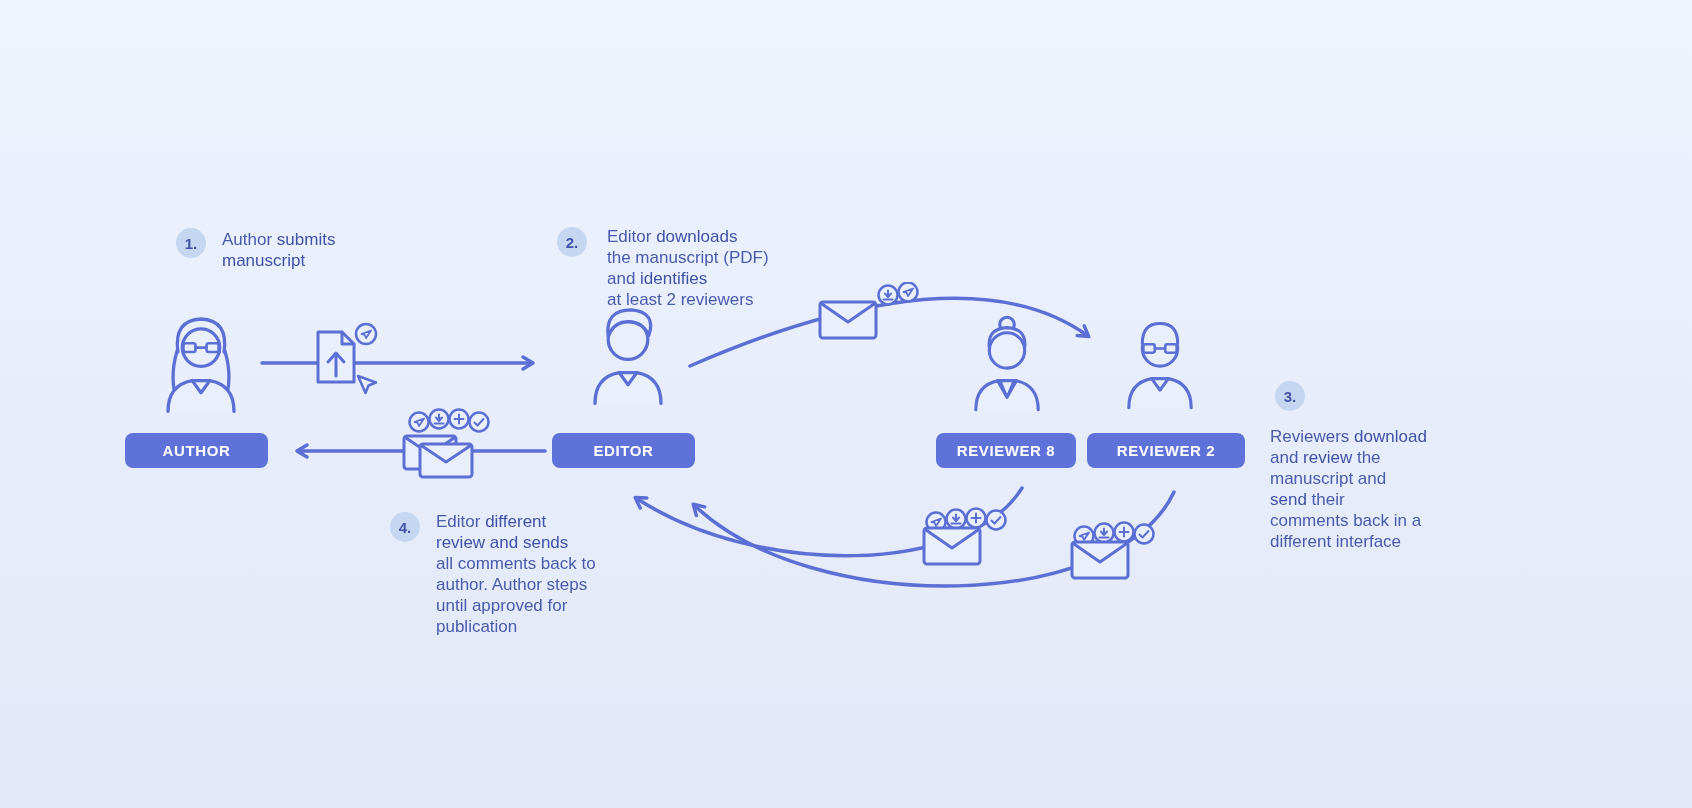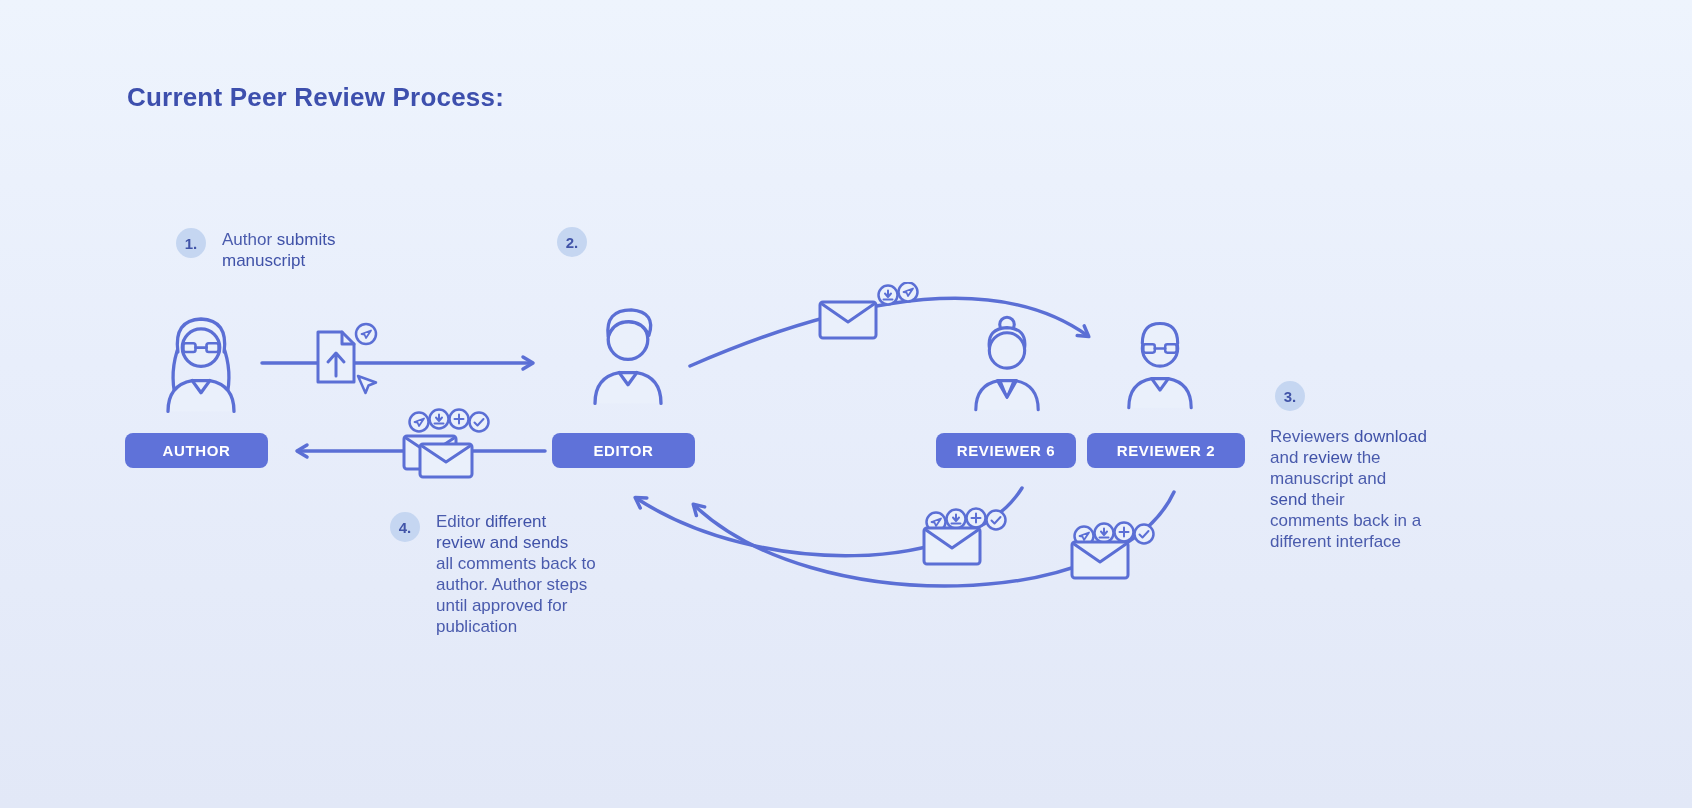--- a/index.html
+++ b/index.html
@@ -25,21 +25,20 @@
     display:flex;align-items:center;justify-content:center;
   }
   .abs{position:absolute;}
   svg{display:block;}
 </style>
 </head>
 <body>
 
 <div class="canvas">
 
-  <div class="title">Current Peer Review Process:</div>
 
   <svg class="abs" style="left:0;top:0;" width="1692" height="808" viewBox="0 0 1692 808">
     <defs>
       <marker id="ah" markerUnits="userSpaceOnUse" markerWidth="20" markerHeight="20" refX="12" refY="9" orient="auto">
         <path d="M3,3 L13,9 L3,15" fill="none" stroke="#5b6fd5" stroke-width="3.5" stroke-linecap="round" stroke-linejoin="round"></path>
       </marker>
     </defs>
     <g fill="none" stroke="#5b6fd5" stroke-width="3.5" stroke-linecap="round">
       <path d="M262,363 L532,363" marker-end="url(#ah)"></path>
       <path d="M545,451 L298,451" marker-end="url(#ah)"></path>
@@ -159,30 +158,36 @@
       <rect x="34" y="33" width="11" height="8" rx="2" stroke-width="2.4"></rect>
       <rect x="55" y="33" width="11" height="8" rx="2" stroke-width="2.4"></rect>
       <path d="M45,37 H55" stroke-width="2.4"></path>
       <path d="M20,94 Q20,70 42,66 L58,66 Q80,70 80,94" fill="#eaf0fb"></path>
       <path d="M42,66 L50,77 L58,66"></path>
     </g>
   </svg>
 
   <div class="label" style="left:125px;top:433px;width:143px;">AUTHOR</div>
   <div class="label" style="left:552px;top:433px;width:143px;">EDITOR</div>
-  <div class="label" style="left:936px;top:433px;width:140px;">REVIEWER 6</div>
+  <div class="label" style="left:936px;top:433px;width:140px;">REVIEWER 8</div>
   <div class="label" style="left:1087px;top:433px;width:158px;">REVIEWER 2</div>
 
   <div class="badge" style="left:176px;top:228px;">1.</div>
   <div class="step-text" style="left:222px;top:229px;">
     <div><span>Author </span><span class="b">submits</span></div>
     <div><span class="b">manuscript</span></div>
   </div>
 
   <div class="badge" style="left:557px;top:227px;">2.</div>
+  <div class="step-text" style="left:607px;top:226px;">
+    <div><span>Editor </span><span class="b">downloads</span></div>
+    <div><span>the manuscript (PDF)</span></div>
+    <div><span>and </span><span class="b">identifies</span></div>
+    <div><span>at least 2 reviewers</span></div>
+  </div>
 
   <div class="badge" style="left:1275px;top:381px;">3.</div>
   <div class="step-text" style="left:1270px;top:426px;">
     <div><span>Reviewers </span><span class="b">download</span></div>
     <div><span>and </span><span class="b">review</span><span> the</span></div>
     <div><span>manuscript and</span></div>
     <div><span class="b">send</span><span> their</span></div>
     <div><span>comments back in a</span></div>
     <div><span>different interface</span></div>
   </div>

